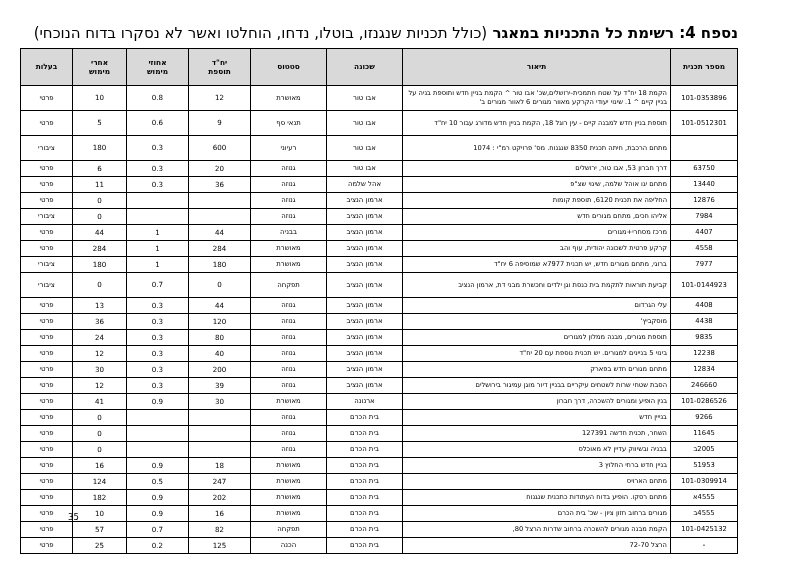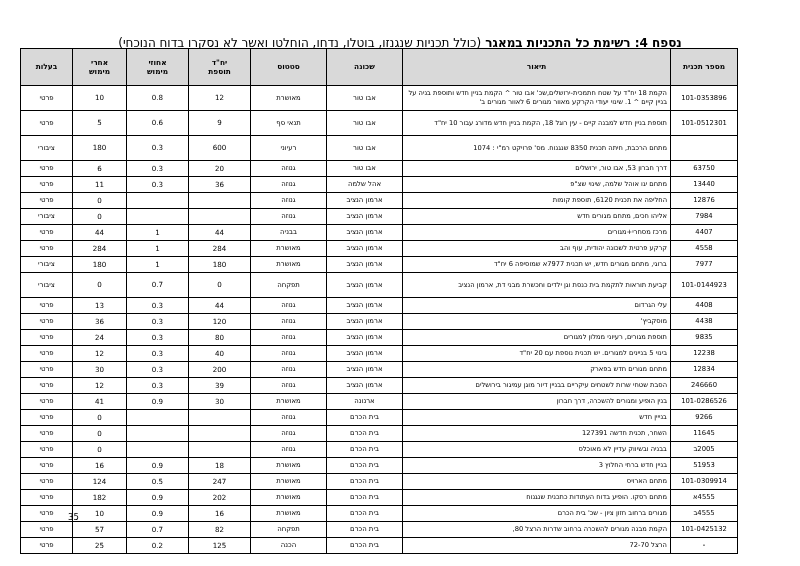--- a/index.html
+++ b/index.html
@@ -18,26 +18,26 @@
   .page {
     position: relative;
     width: 800px;
     height: 566px;
     box-sizing: border-box;
     padding: 0;
     background: #ffffff;
   }
   .doc-title {
     position: absolute;
-    top: 36px;
+    top: 24px;
     right: 62px;
     width: 676px;
     text-align: center;
     direction: rtl;
-    font-size: 12px;
+    font-size: 15px;
     font-weight: bold;
     letter-spacing: 0;
     white-space: nowrap;
   }
   .doc-title .normal {
     font-weight: normal;
   }
   .table-wrap {
     position: absolute;
     top: 48px;
@@ -256,21 +256,21 @@
             <td class="desc">מוסקביץ'</td>
             <td class="ctr">ארמון הנציב</td>
             <td class="ctr">גנוזה</td>
             <td class="val">120</td>
             <td class="val">0.3</td>
             <td class="val">36</td>
             <td class="ctr">פרטי</td>
           </tr>
           <tr class="reg">
             <td class="num">9835</td>
-            <td class="desc">תוספת מגורים, רעיוני ממלון למגורים</td>
+            <td class="desc">תוספת מגורים, מבנה ממלון למגורים</td>
             <td class="ctr">ארמון הנציב</td>
             <td class="ctr">גנוזה</td>
             <td class="val">80</td>
             <td class="val">0.3</td>
             <td class="val">24</td>
             <td class="ctr">פרטי</td>
           </tr>
           <tr class="reg">
             <td class="num">12238</td>
             <td class="desc">בינוי 5 בניינים למגורים. יש תכנית נוספת עם 20 יח"ד</td>

